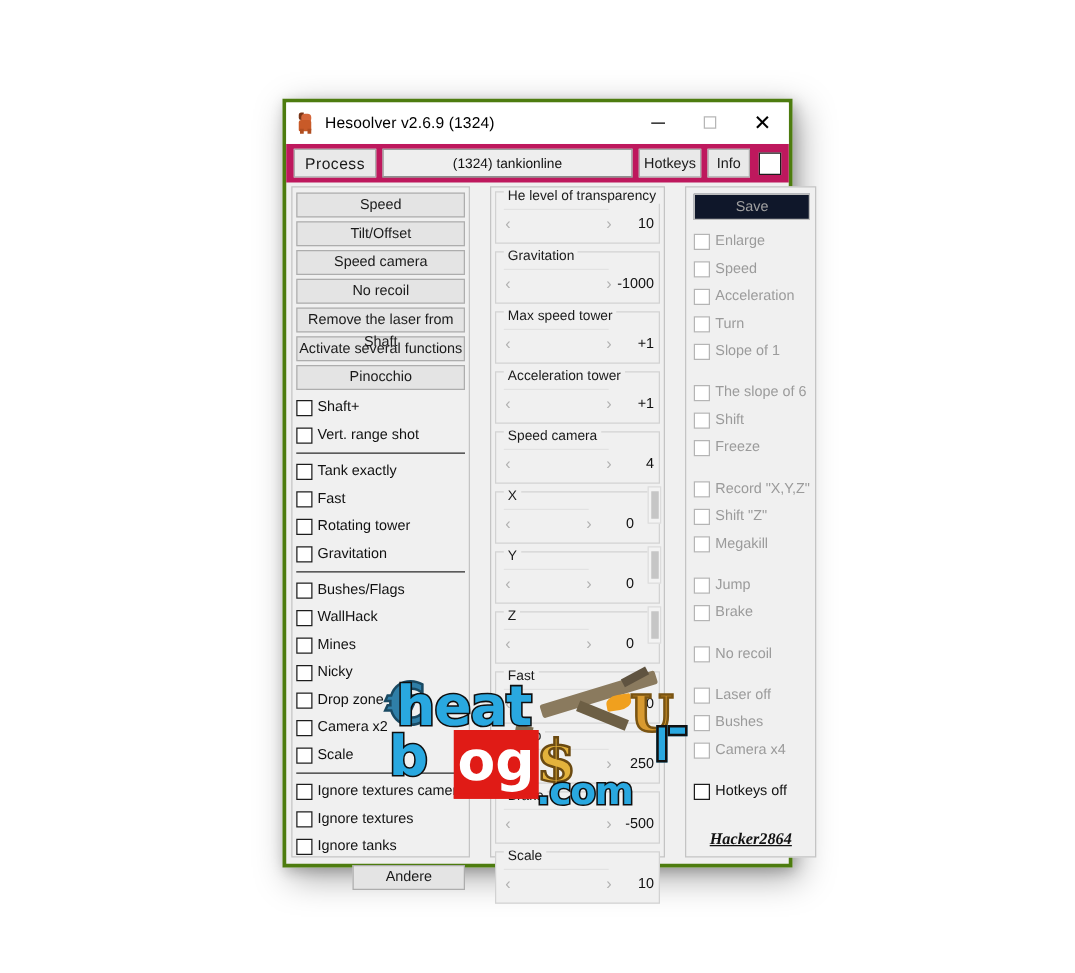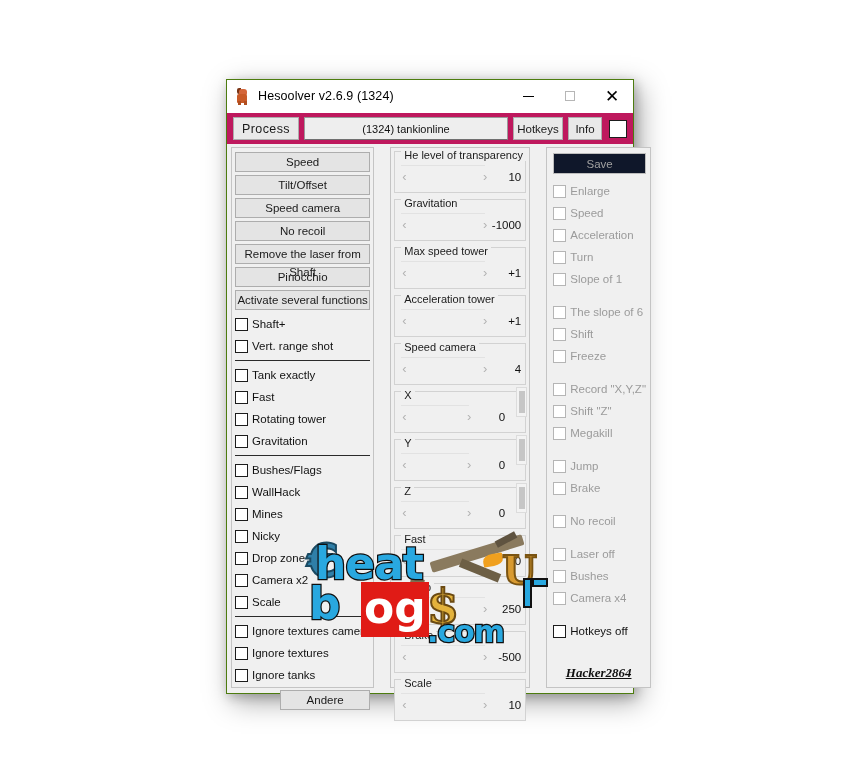--- a/index.html
+++ b/index.html
@@ -10,21 +10,21 @@
     overflow:hidden;
     position:relative;
   }
 
   
   #app-window{
     position:absolute;
     left:226px;top:79px;
     width:408px;height:615px;
     background:#f0f0f0;
-    border:1px solid #4d7c0f;
+    border:3px solid #4d7c0f;
     box-shadow:6px 8px 26px rgba(0,0,0,.34), 2px 3px 10px rgba(0,0,0,.22);
     box-sizing:border-box;
   }
 
   
   #title-bar{
     height:32px;
     background:#ffffff;
     display:flex;align-items:center;
     border-bottom:1px solid #ffffff;
@@ -296,22 +296,22 @@
 
   <div id="content">
 
     <div class="panel" id="left-panel">
       <div id="left-buttons">
           <div class="big-btn">Speed</div>
           <div class="big-btn">Tilt/Offset</div>
           <div class="big-btn">Speed camera</div>
           <div class="big-btn">No recoil</div>
           <div class="big-btn">Remove the laser from Shaft</div>
+          <div class="big-btn">Activate several functions</div>
           <div class="big-btn">Pinocchio</div>
-          <div class="big-btn">Activate several functions</div>
         </div>
       <div id="left-g1">
           <div class="cb-row">
             <div class="cbox"></div>
             <span class="cb-label">Shaft+</span>
           </div>
           <div class="cb-row">
             <div class="cbox"></div>
             <span class="cb-label">Vert. range shot</span>
           </div>

